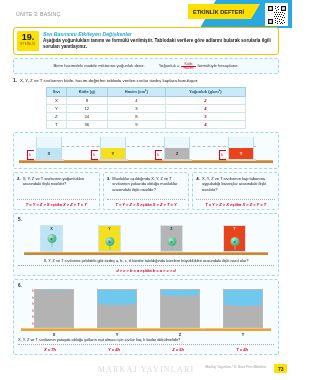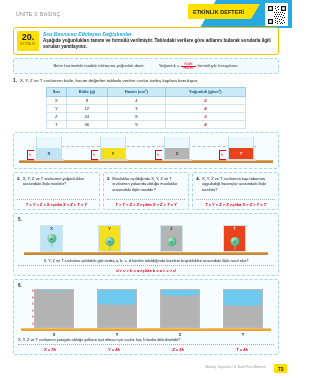--- a/index.html
+++ b/index.html
@@ -385,21 +385,21 @@
       </g>
     </svg>
   </div>
   <div class="unit-label">ÜNİTE 3: BASINÇ</div>
 </div>
 
 <div class="page">
 
   <div class="title-block">
     <div class="act-num">
-      <div class="n">20.</div>
+      <div class="n">19.</div>
       <div class="w">ETKİNLİK</div>
     </div>
     <div class="title-text">
       <div class="t1">Sıvı Basıncını Etkileyen Değişkenler</div>
       <div class="t2">Aşağıda yoğunlukları tanımı ve formülü verilmiştir. Tablodaki verilere göre adlarını bularak sorularla ilgili soruları yanıtlayınız.</div>
     </div>
   </div>
 
   <div class="info-box">
     <div class="txt">Birim hacimdeki madde miktarına yoğunluk denir.</div>
@@ -617,15 +617,16 @@
     <div class="sec6-ans">
       <div>X = 7h</div>
       <div>Y = 4h</div>
       <div>Z = 5h</div>
       <div>T = 4h</div>
     </div>
   </div>
 </div>
 
 <div class="footer">
+  <div class="brand">MARKAJ YAYINLARI</div>
   <div class="foot-note">Markaj Yayınları / 8. Sınıf Fen Bilimleri</div>
   <div class="pagenum">73</div>
 </div>
 
 </body></html>

